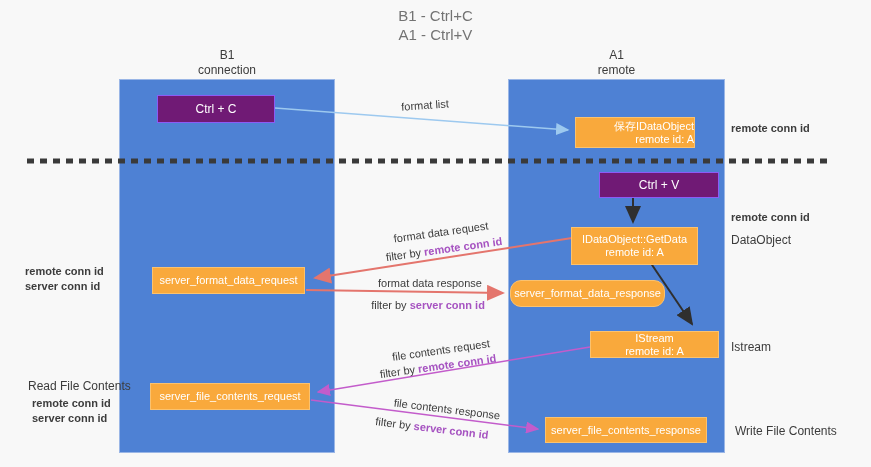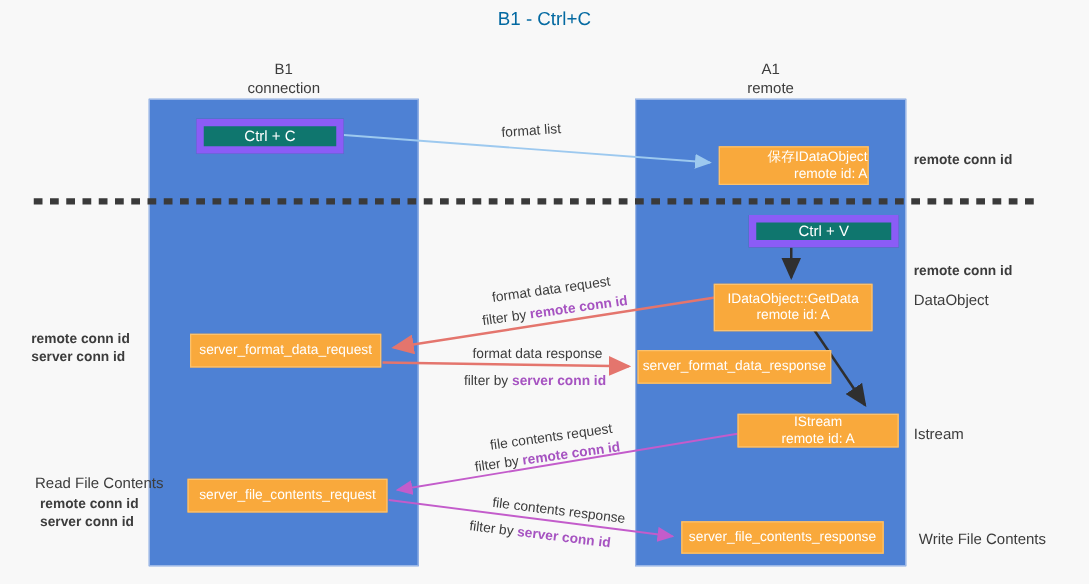--- a/index.html
+++ b/index.html
@@ -11,58 +11,59 @@
   .canvas{
     position:relative;
     width:871px;height:467px;
     background:#f8f8f8;
     overflow:hidden;
   }
   .abs{position:absolute;}
   .title{
     left:0;right:0;top:6px;
     text-align:center;
-    font-size:15px;line-height:19px;color:#0369a1;
+    font-size:15px;line-height:19px;color:#737373;
   }
   .lane-header{
     text-align:center;font-size:12px;line-height:15px;color:#3c3c3c;
   }
   .lane{
     background:#4e81d4;
     border:1px solid #9ab6e6;
     box-sizing:border-box;
     z-index:1;
   }
   #svg-layer{left:0;top:0;z-index:2;}
   .node{
     box-sizing:border-box;
     display:flex;flex-direction:column;align-items:center;justify-content:center;
     color:#ffffff;text-align:center;
     z-index:3;
     line-height:13px;
   }
-  .node.green{background:#0f766e;border:6px solid #8b5cf6;font-size:12px;}
+  .node.green{background:#701a75;border:1px solid #8b5cf6;font-size:12px;}
   .node.orange{background:#f9a93c;border:1px solid #fbc26e;font-size:11px;}
   .lbl{font-size:11px;color:#3c3c3c;white-space:nowrap;z-index:4;}
   .lbl.center{transform:translate(-50%,-50%);}
   .rot-neg{transform:translate(-50%,-50%) rotate(-8deg);}
   .rot-neg4{transform:translate(-50%,-50%) rotate(-4deg);}
   .rot-pos{transform:translate(-50%,-50%) rotate(7deg);}
   .purple{color:#a653c1;font-weight:bold;}
   .greentxt{color:#6ab968;font-weight:bold;}
   .side{font-size:12px;color:#3c3c3c;white-space:nowrap;z-index:4;}
   .side.small{font-size:11px;}
 </style>
 </head>
 <body>
 
 <div class="canvas">
 
   <div class="abs title">
     <div>B1 - Ctrl+C</div>
+    <div>A1 - Ctrl+V</div>
   </div>
 
   <div class="abs lane-header" style="left:119px;top:48px;width:216px;">
     <div>B1</div>
     <div>connection</div>
   </div>
   <div class="abs lane-header" style="left:508px;top:48px;width:217px;">
     <div>A1</div>
     <div>remote</div>
   </div>
@@ -110,21 +111,21 @@
 
   <div class="abs node orange" style="left:571px;top:227px;width:127px;height:38px;">
     <span>IDataObject::GetData</span>
     <span>remote id: A</span>
   </div>
 
   <div class="abs node orange" style="left:152px;top:267px;width:153px;height:27px;">
     <span>server_format_data_request</span>
   </div>
 
-  <div class="abs node orange" style="left:510px;top:280px;width:155px;height:27px;">
+  <div class="abs node orange" style="left:510px;top:280px;width:155px;height:27px;border-radius:11px;">
     <span>server_format_data_response</span>
   </div>
 
   <div class="abs node orange" style="left:590px;top:331px;width:129px;height:27px;">
     <span>IStream</span>
     <span>remote id: A</span>
   </div>
 
   <div class="abs node orange" style="left:545px;top:417px;width:162px;height:26px;">
     <span>server_file_contents_response</span>

